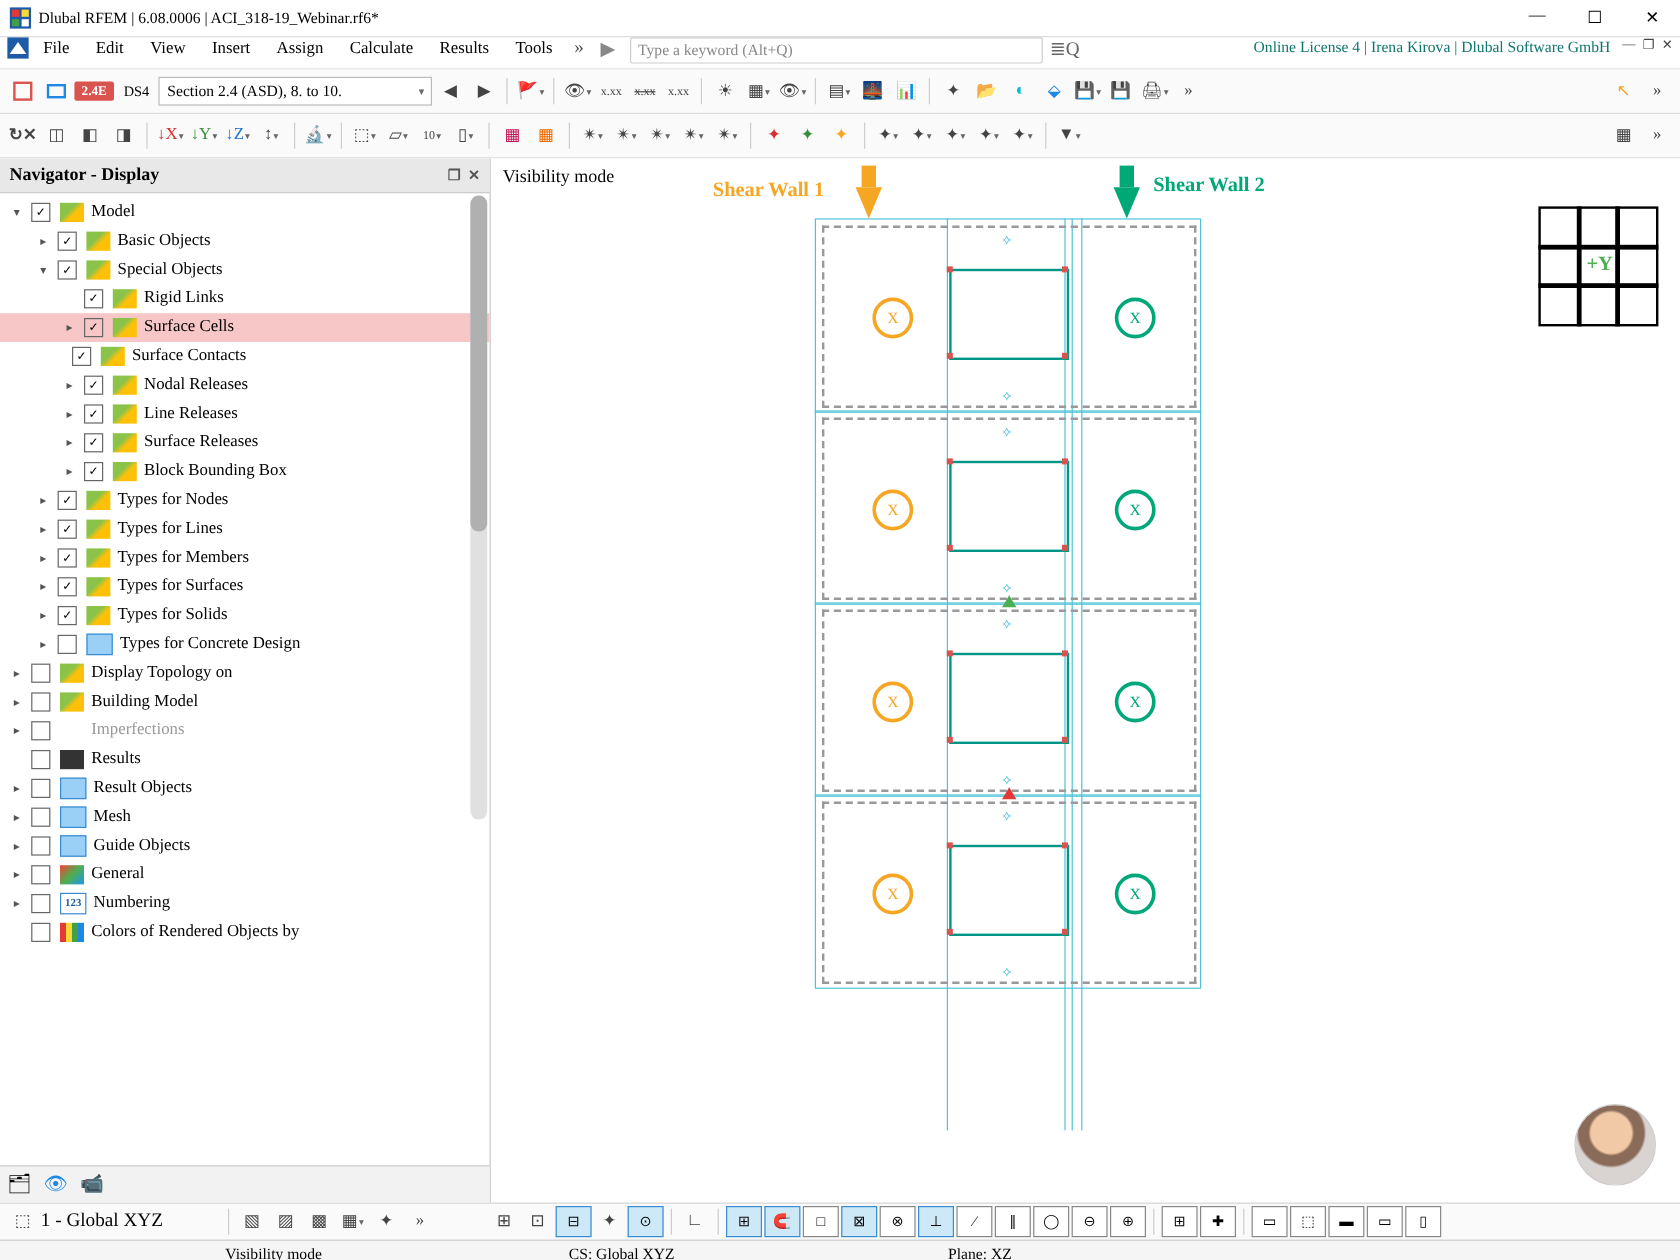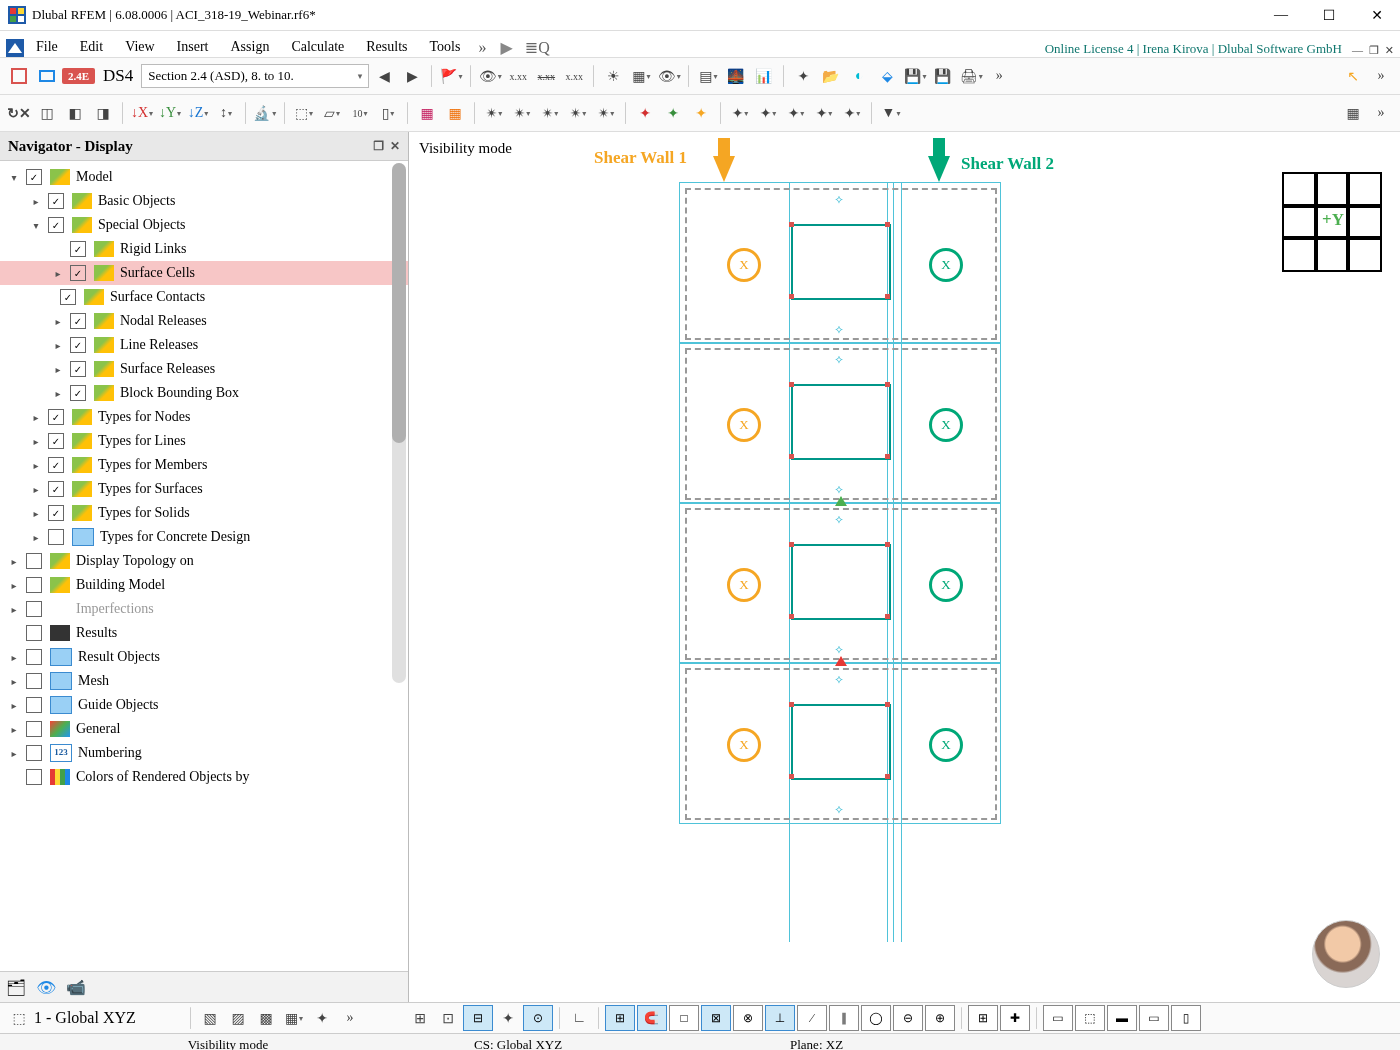--- a/index.html
+++ b/index.html
@@ -6,36 +6,36 @@
 body{width:1400px;height:1050px;position:relative}
 
 
 .titlebar{height:30px;background:#fff;border-bottom:1px solid #ddd;display:flex;align-items:center;padding:0 8px}
 .titlebar .logo{width:18px;height:18px;margin-right:6px;display:inline-block}
 .titlebar .ttl{font-size:13px}
 .winbtns{margin-left:auto;display:flex;gap:18px;font-size:14px}
 .winbtns span{width:30px;text-align:center}
 
 
-.menubar{height:26px;display:flex;align-items:flex-end;padding:0 6px;border-bottom:1px solid #ddd;gap:2px}
+.menubar{height:26px;display:flex;align-items:flex-start;padding:0 6px;border-bottom:1px solid #ddd;gap:2px}
 .menubar .m{padding:2px 10px;font-size:14px}
 .menubar .chev{padding:0 6px;color:#555}
 .menubar .search{flex:0 0 330px;border:1px solid #ccc;height:20px;border-radius:2px;display:flex;align-items:center;padding:0 6px;color:#888;font-size:13px;margin-left:4px}
 .menubar .lic{margin-left:auto;font-size:13px;color:#0f766e}
 .menubar .smallwin{display:flex;gap:6px;margin-left:8px;font-size:11px;color:#444}
 
 
 .tbrow{height:36px;border-bottom:1px solid #ddd;display:flex;align-items:center;padding:0 6px;gap:2px;background:#fafafa}
 .tb{width:26px;height:26px;display:flex;align-items:center;justify-content:center;font-size:14px;color:#444;border-radius:3px}
 .tb.sep{width:1px;height:22px;background:#ccc;margin:0 4px}
 .tb.dd::after{content:"▾";font-size:8px;margin-left:1px;color:#666}
 .badge{background:#d9534f;color:#fff;font-size:11px;padding:2px 6px;border-radius:2px;font-weight:bold}
 .tbrow .combo{border:1px solid #bbb;height:22px;padding:0 20px 0 6px;font-size:13px;background:#fff;position:relative;min-width:200px;display:flex;align-items:center}
 .tbrow .combo::after{content:"▾";position:absolute;right:6px;font-size:9px;color:#666}
-.tbrow .txt{padding:0 6px;font-size:17px}
+.tbrow .txt{padding:0 6px;font-size:12px}
 
 
 .main{display:flex;height:calc(100% - 30px - 26px - 36px - 36px - 30px - 22px)}
 .navpanel{width:408px;border-right:1px solid #bbb;display:flex;flex-direction:column;background:#fff}
 .navhdr{height:28px;background:#e8e8e8;display:flex;align-items:center;padding:0 8px;font-size:15px;font-weight:600;border-bottom:1px solid #ccc}
 .navhdr .ctrls{margin-left:auto;display:flex;gap:6px;font-size:12px;color:#555}
 .tree{flex:1;overflow-y:auto;padding:4px 0;position:relative}
 .tree .row{display:flex;align-items:center;height:24px;padding:0 4px;font-size:14px}
 .tree .row.sel{background:#f7c6c6}
 .tree .exp{width:16px;text-align:center;font-size:10px;color:#555}
@@ -133,20 +133,23 @@
   <span class="m">File</span>
   <span class="m">Edit</span>
   <span class="m">View</span>
   <span class="m">Insert</span>
   <span class="m">Assign</span>
   <span class="m">Calculate</span>
   <span class="m">Results</span>
   <span class="m">Tools</span>
   <span class="chev">»</span>
   <span class="chev" style="color:#888">▶</span>
+  <div class="search">
+      <span>Type a keyword (Alt+Q)</span>
+    </div>
   <span style="margin-left:4px;color:#666">≣Q</span>
   <span class="lic">Online License 4 | Irena Kirova | Dlubal Software GmbH</span>
   <div class="smallwin">
     <span>―</span>
     <span>❐</span>
     <span>✕</span>
   </div>
 </div>
 
 <div class="tbrow">
@@ -417,21 +420,21 @@
   </div>
 
   <div class="viewport">
     <div class="vmode">Visibility mode</div>
 
     <div class="annot o" style="left:185px;top:16px">Shear Wall 1</div>
     <div style="position:absolute;left:304px;top:6px">
         <div class="arrow-stem o"></div>
         <div class="arrow-dn o"></div>
       </div>
-    <div class="annot g" style="left:552px;top:22px">Shear Wall 2</div>
+    <div class="annot g" style="left:552px;top:12px">Shear Wall 2</div>
     <div style="position:absolute;left:519px;top:6px">
         <div class="arrow-stem g"></div>
         <div class="arrow-dn g"></div>
       </div>
 
     <div class="vline" style="left:380px"></div>
     <div class="vline" style="left:478px"></div>
     <div class="vline" style="left:484px"></div>
     <div class="vline" style="left:492px"></div>
 

